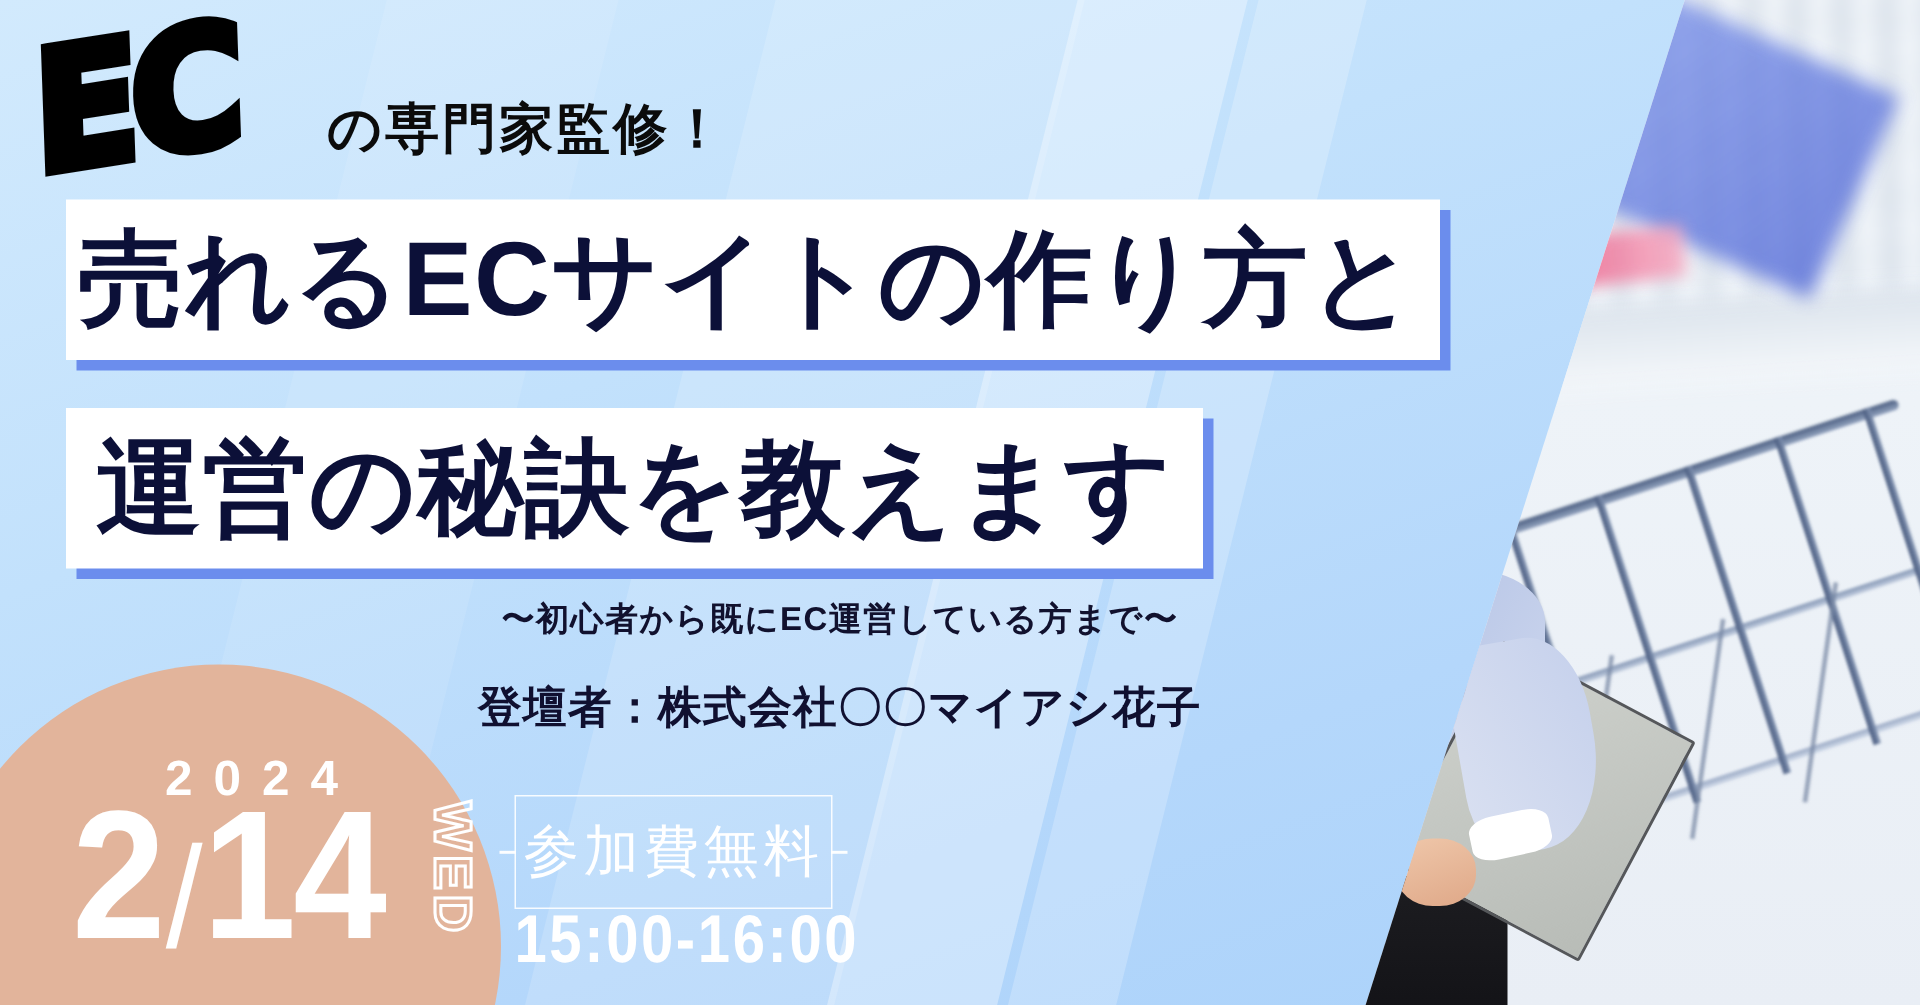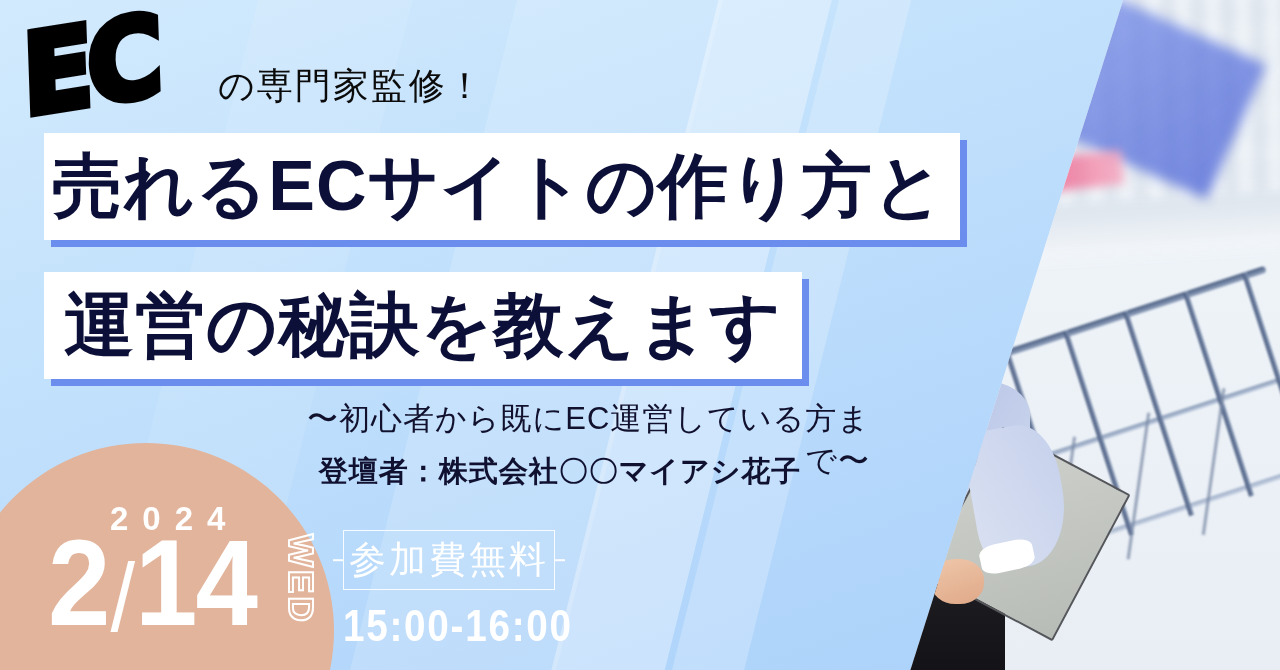--- a/index.html
+++ b/index.html
@@ -206,21 +206,21 @@
     position:absolute; left:22px; top:14px;
     font-size:104px; font-weight:900; line-height:1;
     color:#000;
     letter-spacing:-6px;
     transform:rotate(-9deg) skewX(-7deg) scaleY(1.06);
     font-family:"DejaVu Sans", sans-serif;
     -webkit-text-stroke:7px #000;
   }
   #ec-sub {
     position:absolute; left:218px; top:62px;
-    font-size:36px; font-weight:400; color:#0b0b0b;
+    font-size:36px; font-weight:700; color:#0b0b0b;
     letter-spacing:2px;
   }
 
   
   .title-box {
     position:absolute;
     background:#ffffff;
     display:flex; align-items:center;
     box-shadow:7px 7px 0 #6b8ded;
   }
@@ -230,22 +230,22 @@
     white-space:nowrap;
   }
   #title1 { left:44px; top:133px; width:916px; height:107px; padding-left:8px; }
   #title1 .txt { font-size:70px; letter-spacing:1px; }
   #title2 { left:44px; top:272px; width:758px; height:107px; padding-left:20px; }
   #title2 .txt { font-size:70px; letter-spacing:1px;text-align:center; }
 
   
   #lead {
     position:absolute; left:250px; top:398px; width:620px;
-    text-align:right;
-    font-size:31px; font-weight:400; color:#11112e;
+    text-align:center;
+    font-size:22px; font-weight:700; color:#11112e;
     letter-spacing:1px;
   }
   #speaker {
     position:absolute; left:250px; top:452px; width:620px;
     text-align:center;
     font-size:29px; font-weight:700; color:#101030;
     letter-spacing:1px;
   }
 
   
@@ -280,21 +280,21 @@
     font-size:35px; font-weight:700; letter-spacing:3px;
     color:transparent;
     -webkit-text-stroke:2px #ffffff;
     writing-mode:vertical-rl;
     font-family:"Liberation Sans", sans-serif;
   }
 
   
   #free-box {
     position:absolute; left:343px; top:530px;
-    width:212px; height:60px;
+    width:212px; height:76px;
     border:1.6px solid rgba(255,255,255,.9);
     display:flex; align-items:center; justify-content:center;
   }
   #free-box .label {
     font-size:37px; font-weight:500; color:#fff; letter-spacing:3px;
   }
   .tick {
     position:absolute; top:50%; width:11px; height:1.6px;
     background:rgba(255,255,255,.95); transform:translateY(-50%);
   }

